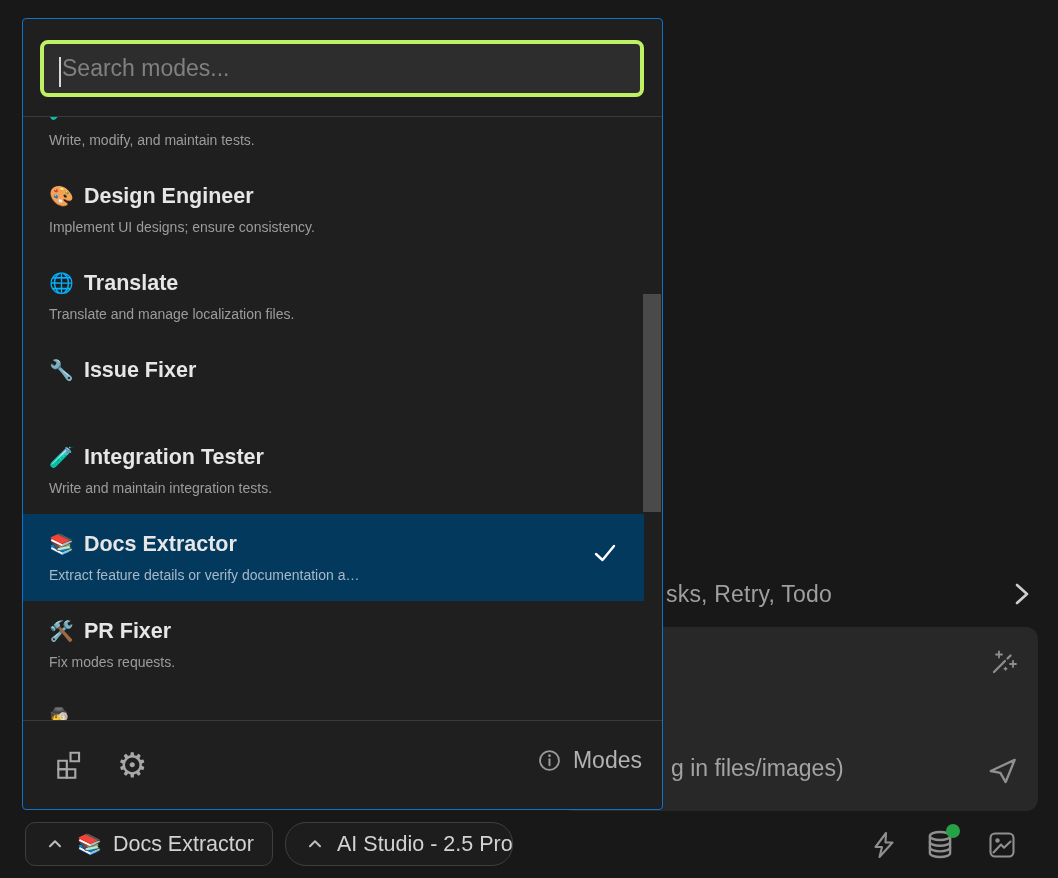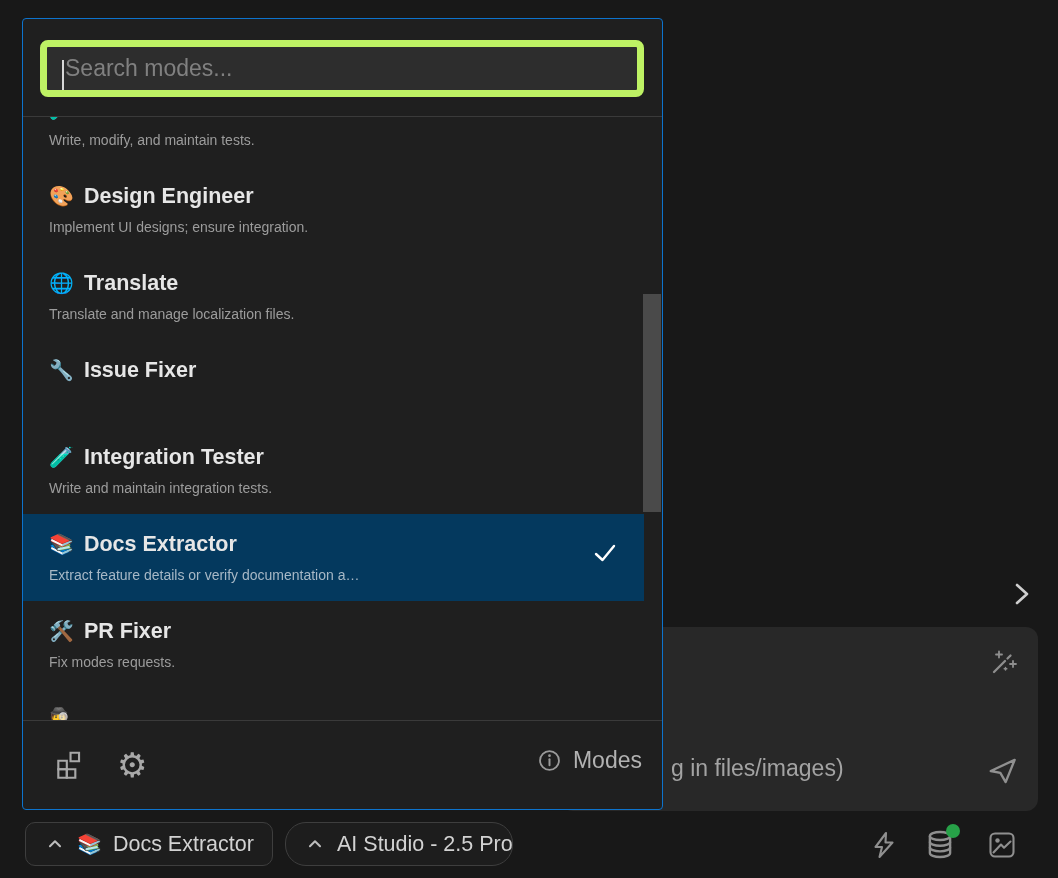--- a/index.html
+++ b/index.html
@@ -25,21 +25,21 @@
   .chat-placeholder{position:absolute;left:110px;top:128px;font-size:23px;color:#a3a3a3;}
   .send-btn{position:absolute;right:18px;top:127px;width:34px;height:34px;cursor:pointer;}
 
   
   .dropdown{
     position:absolute;left:22px;top:18px;width:641px;height:792px;
     background:#1f1f1f;border:1.5px solid #0d73cc;border-radius:4px;
   }
   .search-wrap{
     position:absolute;left:17px;top:21px;width:604px;height:57px;
-    background:#2d2d2d;border:7px solid #bef264;border-radius:8px;
+    background:#2d2d2d;border:4px solid #bef264;border-radius:8px;
   }
   .search-input{
     position:absolute;inset:0;width:100%;height:100%;
     background:transparent;border:none;outline:none;
     padding:0 16px 0 18px;font-size:23px;color:#d6d6d6;
     font-family:"Liberation Sans","DejaVu Sans",sans-serif;
   }
   .search-input::placeholder{color:#808080;opacity:1;}
   .text-caret{position:absolute;left:15px;top:13px;width:2px;height:30px;background:#d8d8d8;}
 
@@ -92,20 +92,23 @@
   .bolt-btn{left:868px;top:829px;width:32px;height:32px;}
   .db-btn{left:922px;top:827px;width:36px;height:36px;}
   .db-dot{position:absolute;left:24px;top:-3px;width:14px;height:14px;border-radius:50%;}
   .img-btn{left:986px;top:829px;width:32px;height:32px;}
 </style>
 </head>
 <body>
 
 <div class="stage">
 
+  <div class="bg-header-row">
+    <span class="bg-header-text">sks, Retry, Todo</span>
+  </div>
   <div class="bg-chevron">
     <svg width="30" height="30" viewBox="0 0 30 30">
         <polyline points="11,6 21,15 11,24" fill="none" stroke="#cfcfcf" stroke-width="2.6" stroke-linecap="round" stroke-linejoin="round"></polyline>
       </svg>
   </div>
 
   <div class="chat-input-box">
     <div class="wand-btn">
       <svg width="32" height="32" viewBox="0 0 32 32" fill="none" stroke="#8e8e8e" stroke-width="2.3" stroke-linecap="round">
         <line x1="8" y1="24" x2="19" y2="13"></line>
@@ -139,21 +142,21 @@
           <span class="mode-emoji">🧪</span>
         </div>
         <div class="mode-desc">Write, modify, and maintain tests.</div>
       </div>
 
       <div class="mode-row" style="top:49px">
         <div class="mode-title">
           <span class="mode-emoji">🎨</span>
           <span>Design Engineer</span>
         </div>
-        <div class="mode-desc">Implement UI designs; ensure integration.</div>
+        <div class="mode-desc">Implement UI designs; ensure consistency.</div>
       </div>
 
       <div class="mode-row" style="top:136px">
         <div class="mode-title">
           <span class="mode-emoji">🌐</span>
           <span>Translate</span>
         </div>
         <div class="mode-desc">Translate and manage localization files.</div>
       </div>
 

